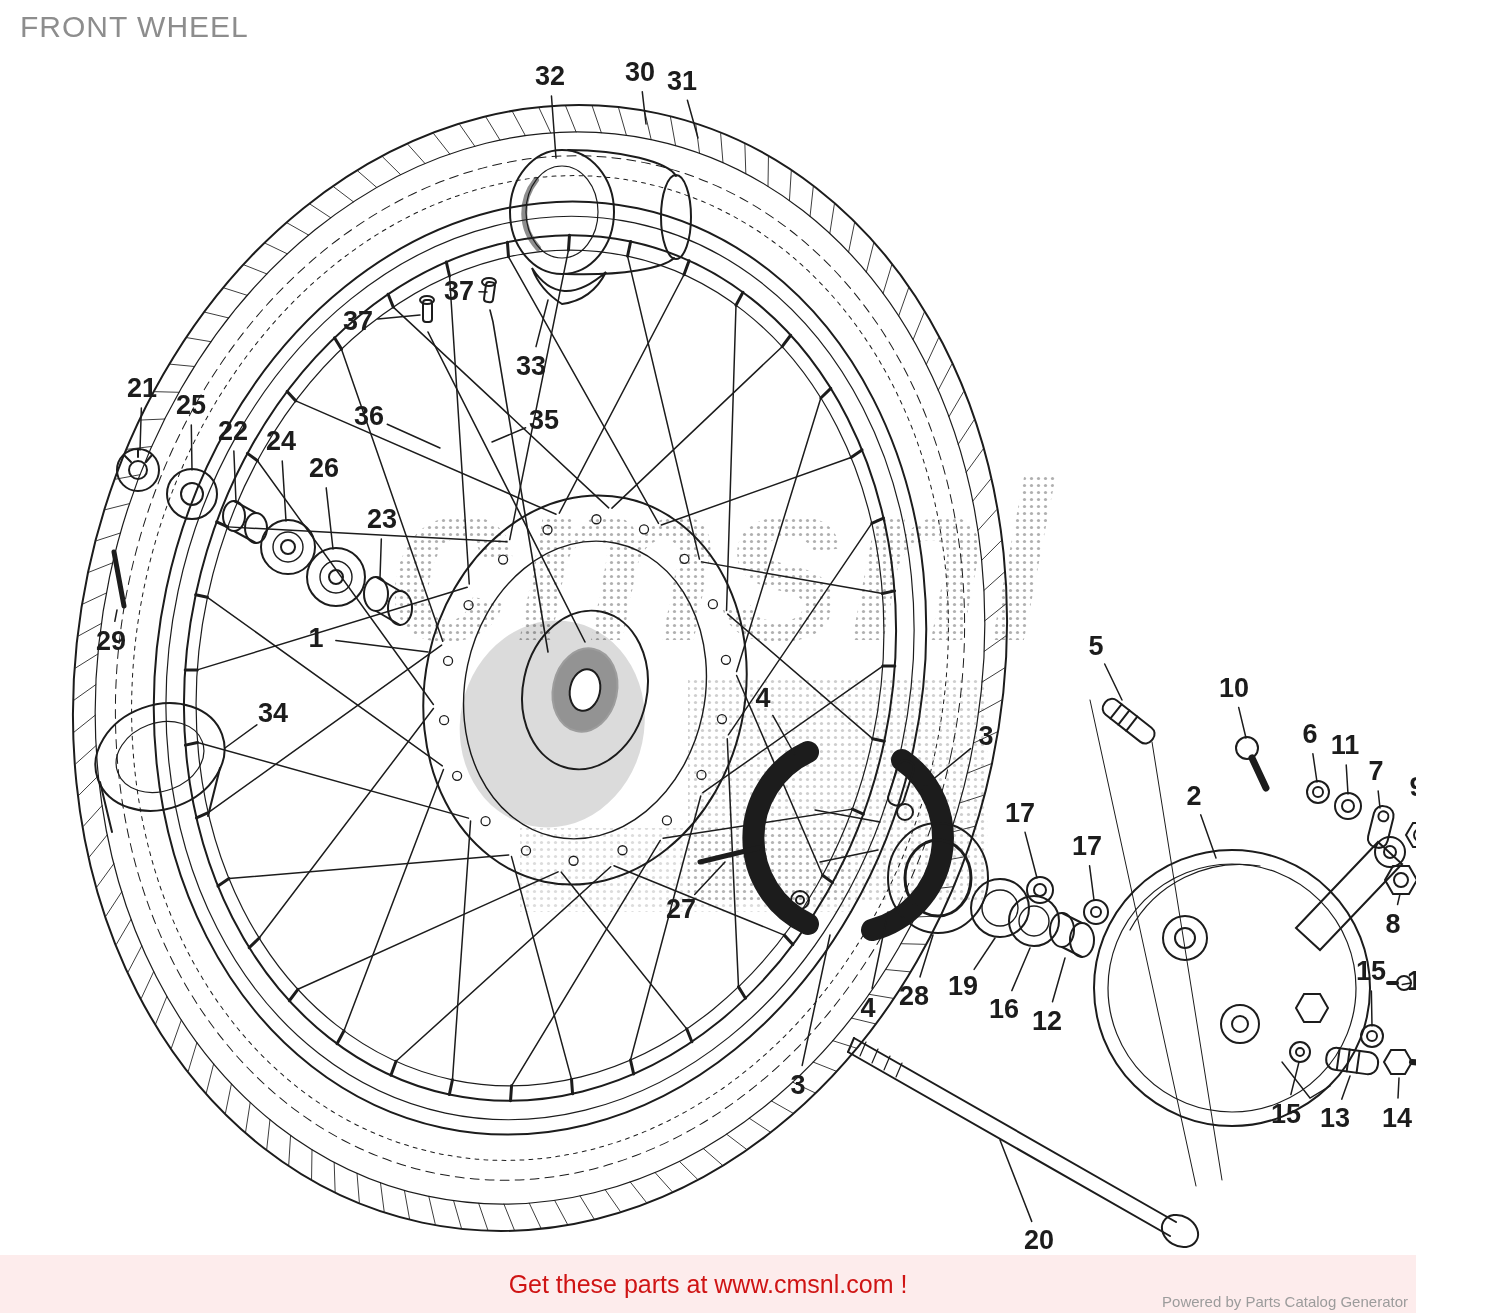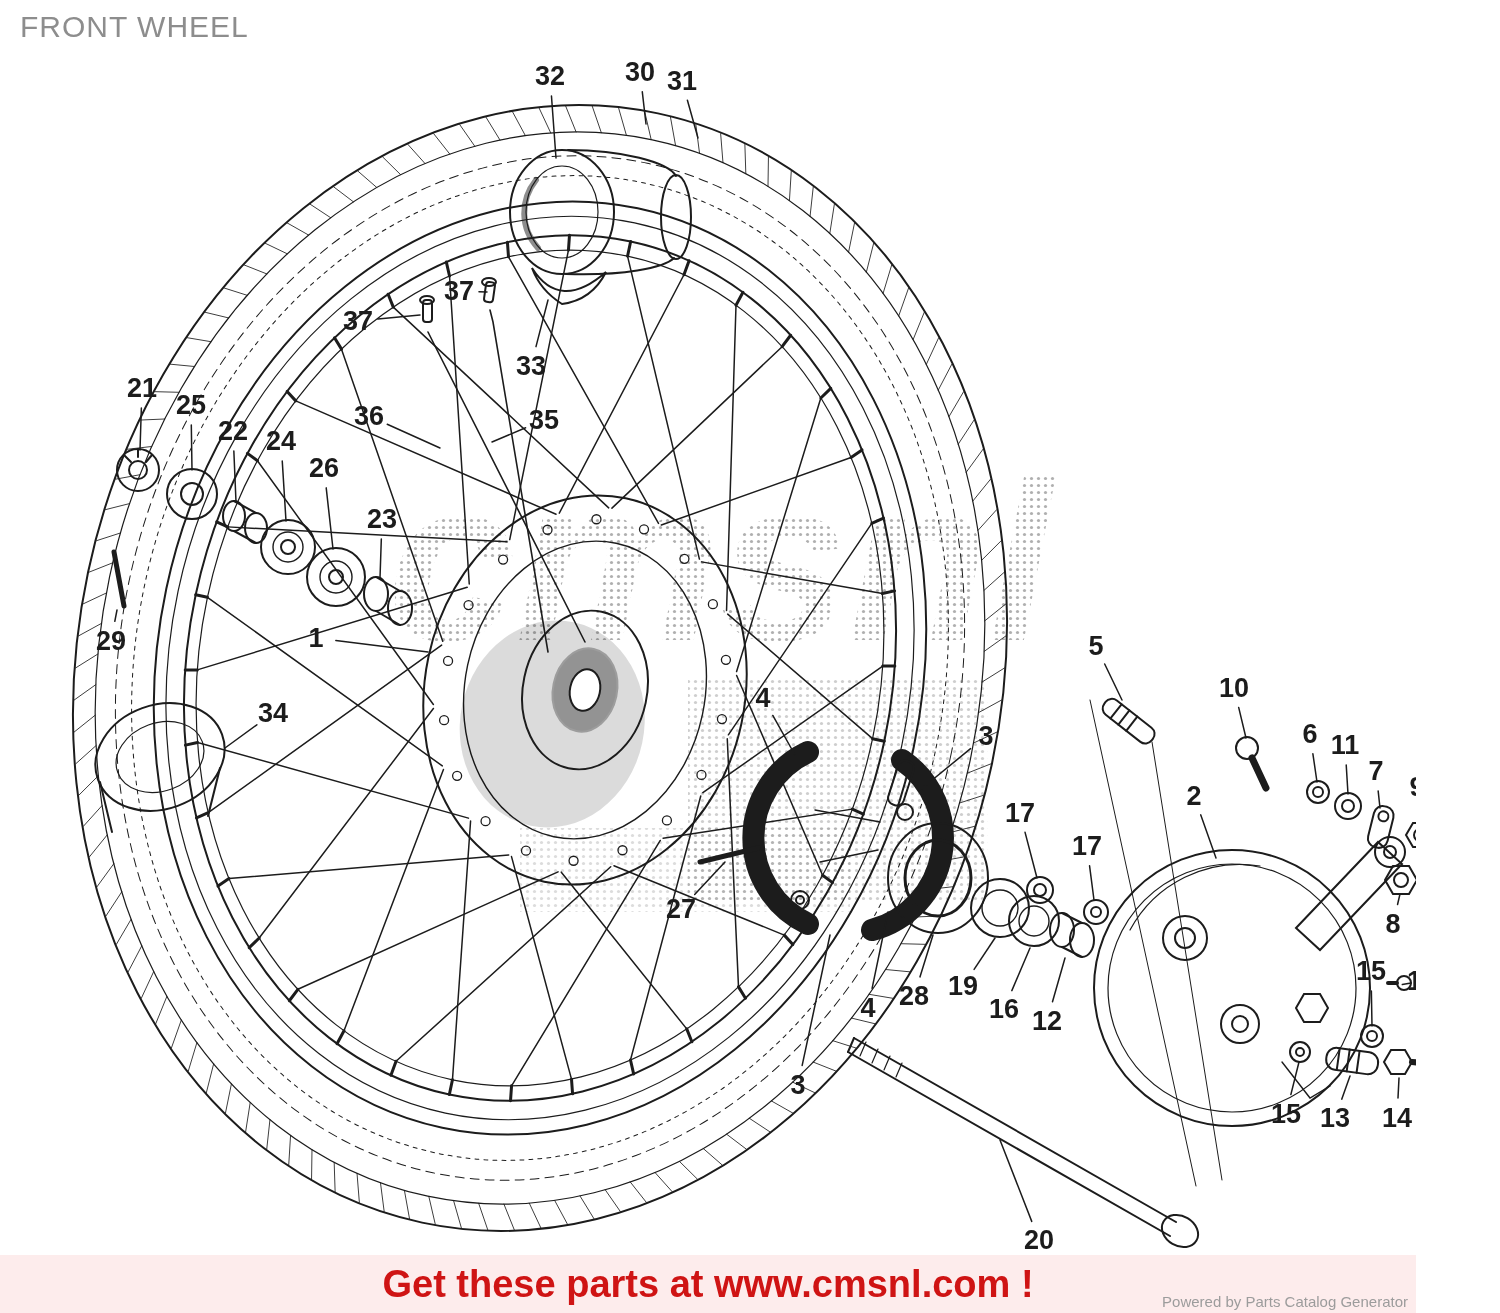--- a/index.html
+++ b/index.html
@@ -4,21 +4,21 @@
 <style>
   html,body{margin:0;padding:0;background:#ffffff;}
   .stage{position:relative;width:1416px;height:1313px;background:#fff;overflow:hidden;
          font-family:"Liberation Sans",sans-serif;}
   .title{position:absolute;left:20px;top:10px;font-size:30px;font-weight:400;
          color:var(--c-title,#8d8d8d);letter-spacing:1px;z-index:3;}
   svg.diagram{position:absolute;left:0;top:0;z-index:1;}
   .footer{position:absolute;left:0;right:0;bottom:0;height:58px;
           background:var(--c-footer_bg,#fdecec);display:flex;align-items:center;
           justify-content:center;z-index:2;}
-  .footer .ad{color:var(--c-footer_text,#cf1414);font-size:38px;font-weight:700;}
+  .footer .ad{color:var(--c-footer_text,#cf1414);font-size:25px;font-weight:400;}
   .credit{position:absolute;right:8px;bottom:3px;font-size:15px;color:#9c9c9c;z-index:4;}
 </style>
 </head>
 <body>
 
 <div class="stage">
 
   <div class="title">FRONT WHEEL</div>
 
   <svg class="diagram" width="1500" height="1313" viewBox="0 0 1500 1313">

